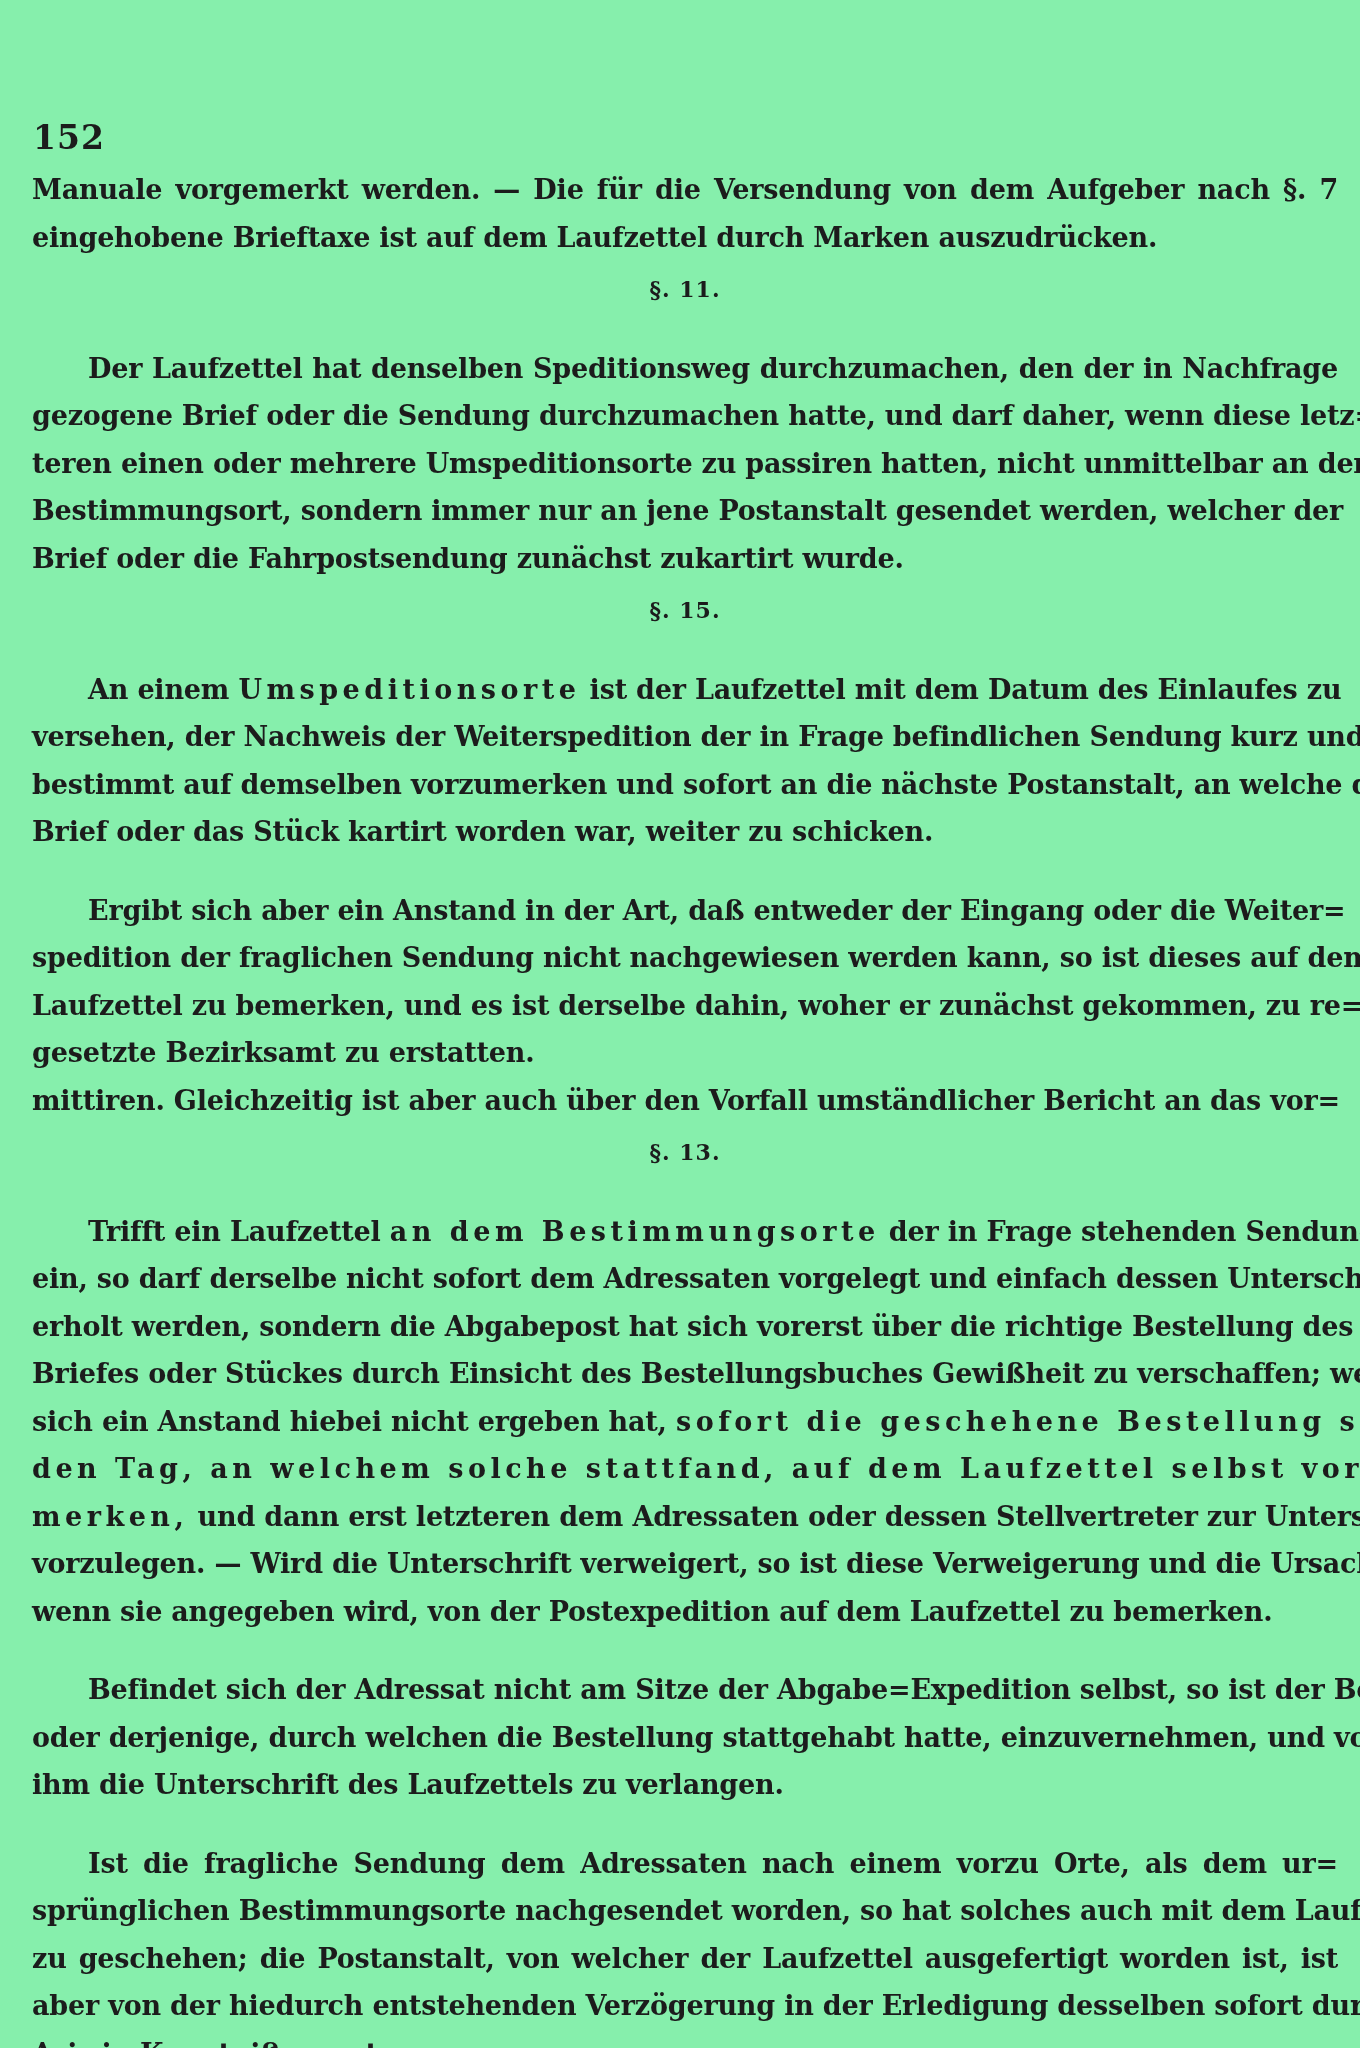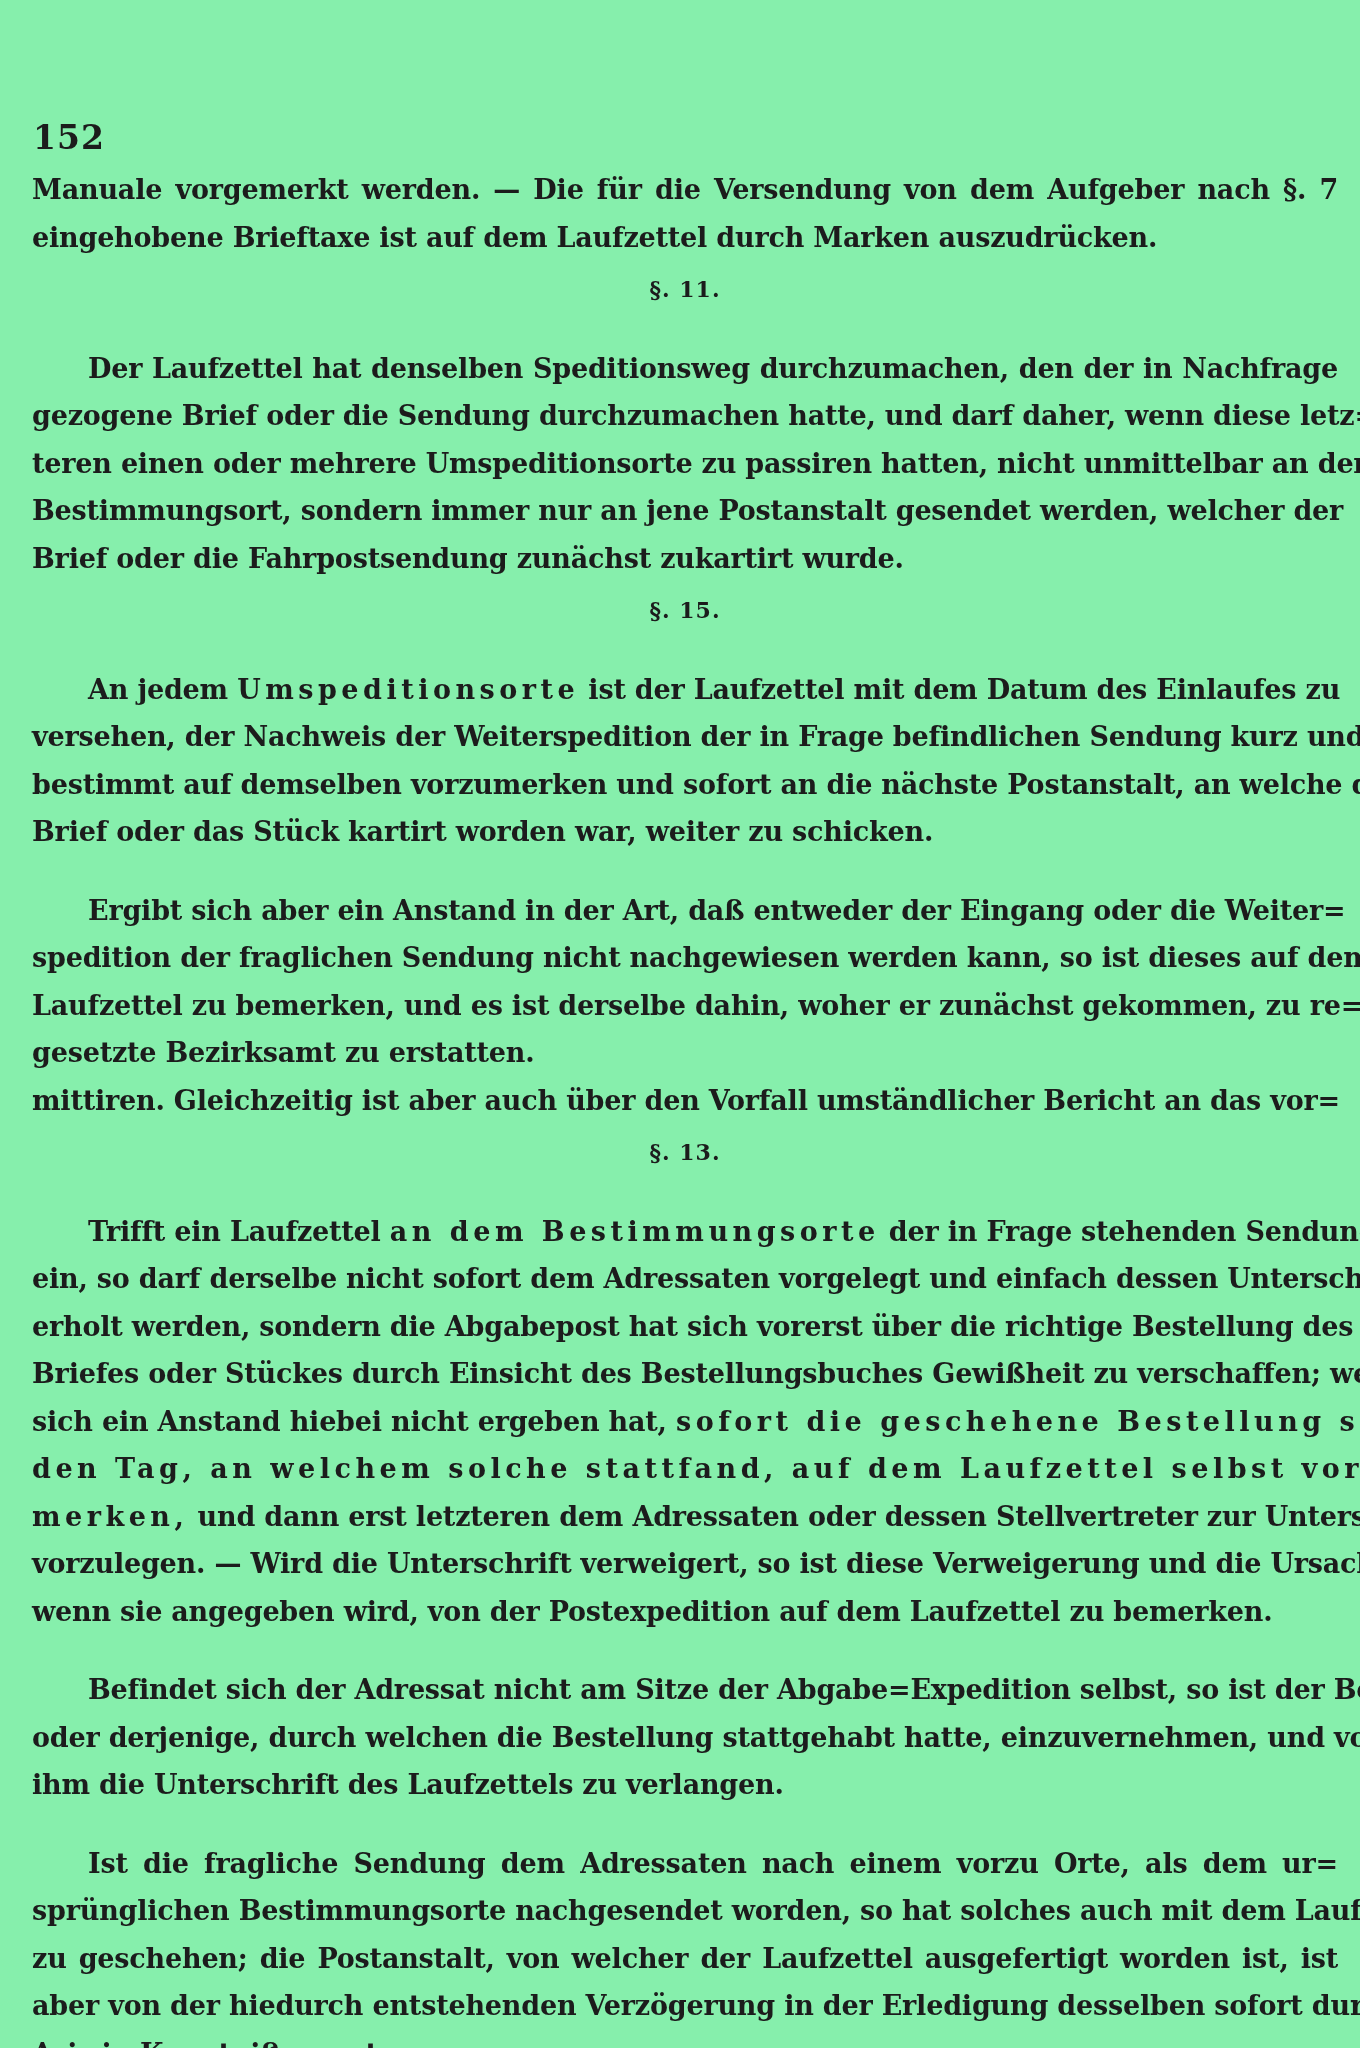--- a/index.html
+++ b/index.html
@@ -70,21 +70,21 @@
       <div class="heading">§. 11.</div>
       <div class="para">
         <div class="line first"><span>Der Laufzettel hat denselben Speditionsweg durchzumachen, den der in Nachfrage</span></div>
         <div class="line"><span>gezogene Brief oder die Sendung durchzumachen hatte, und darf daher, wenn diese letz=</span></div>
         <div class="line"><span>teren einen oder mehrere Umspeditionsorte zu passiren hatten, nicht unmittelbar an den</span></div>
         <div class="line"><span>Bestimmungsort, sondern immer nur an jene Postanstalt gesendet werden, welcher der</span></div>
         <div class="line last"><span>Brief oder die Fahrpostsendung zunächst zukartirt wurde.</span></div>
       </div>
       <div class="heading">§. 15.</div>
       <div class="para">
-        <div class="line first"><span>An jedem </span><span class="sp">Umspeditionsorte</span><span> ist der Laufzettel mit dem Datum des Einlaufes zu</span></div>
+        <div class="line first"><span>An einem </span><span class="sp">Umspeditionsorte</span><span> ist der Laufzettel mit dem Datum des Einlaufes zu</span></div>
         <div class="line"><span>versehen, der Nachweis der Weiterspedition der in Frage befindlichen Sendung kurz und</span></div>
         <div class="line"><span>bestimmt auf demselben vorzumerken und sofort an die nächste Postanstalt, an welche der</span></div>
         <div class="line last"><span>Brief oder das Stück kartirt worden war, weiter zu schicken.</span></div>
       </div>
       <div class="para">
         <div class="line first"><span>Ergibt sich aber ein Anstand in der Art, daß entweder der Eingang oder die Weiter=</span></div>
         <div class="line"><span>spedition der fraglichen Sendung nicht nachgewiesen werden kann, so ist dieses auf dem</span></div>
         <div class="line"><span>Laufzettel zu bemerken, und es ist derselbe dahin, woher er zunächst gekommen, zu re=</span></div>
         <div class="line last"><span>gesetzte Bezirksamt zu erstatten.</span></div>
         <div class="line"><span>mittiren.  Gleichzeitig ist aber auch über den Vorfall umständlicher Bericht an das vor=</span></div>

